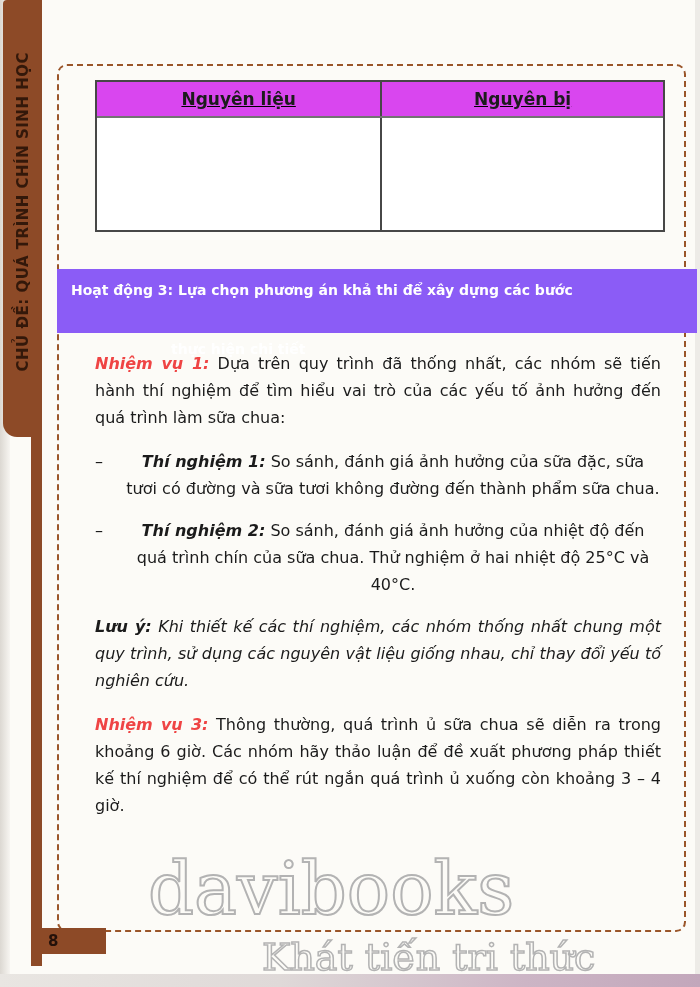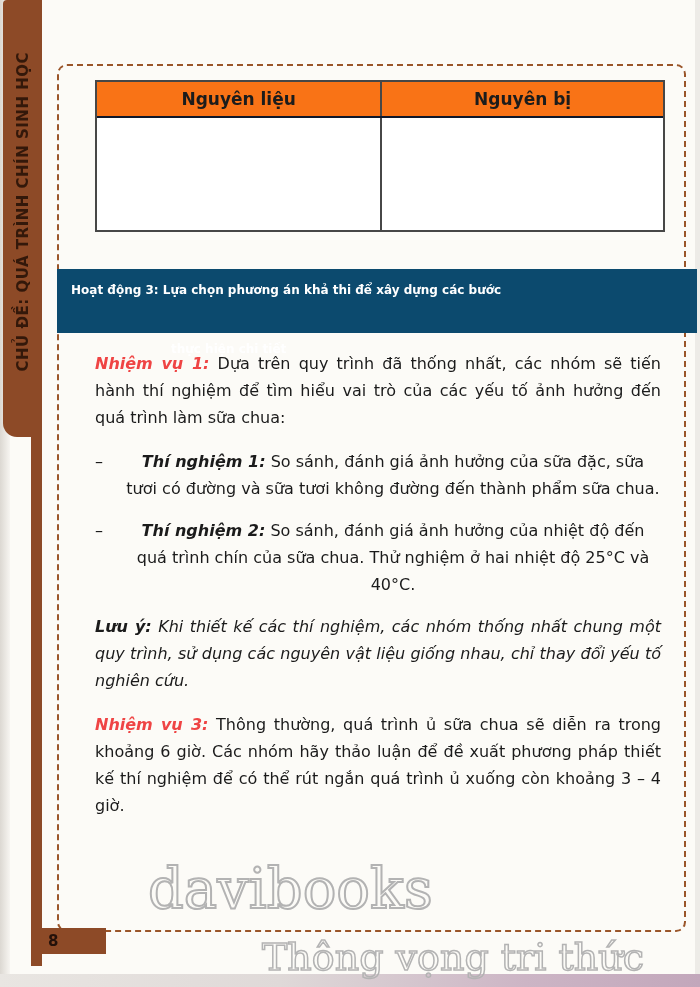--- a/index.html
+++ b/index.html
@@ -26,31 +26,31 @@
                    font-size:15px; font-weight:bold; letter-spacing:.5px; color:#33180a; }
 
   
   .dashed-box { position:absolute; left:57px; top:64px; width:625px; height:864px;
                 border:2px dashed #9a5529; border-radius:10px; }
 
   
   .mtable { position:absolute; left:95px; top:80px; width:570px; height:152px;
             border:2px solid #474747; box-sizing:border-box; background:#fff; }
   .mtable-row { display:flex; }
-  .mtable-head { height:34px; background:#f97316; border-bottom:2px solid #0f172a; }
+  .mtable-head { height:34px; background:#d946ef; border-bottom:2px solid #737373;text-decoration:underline; }
   .mtable-body { height:112px; }
   .mtable .cell { box-sizing:border-box; display:flex; align-items:center; justify-content:center;
                   font-size:17px; font-weight:600; color:#1c1c1c; }
   .mtable .c1 { width:50.4%; border-right:2px solid #474747; }
   .mtable .c2 { width:49.6%; }
 
   
   .banner { position:absolute; left:57px; top:269px; width:640px; height:64px;
-            background:#0c4a6e; color:#ffffff; box-sizing:border-box;
-            padding:11px 0 0 14px; font-weight:bold; font-size:12px; line-height:21px; z-index:3; }
+            background:#8b5cf6; color:#ffffff; box-sizing:border-box;
+            padding:11px 0 0 14px; font-weight:bold; font-size:14px; line-height:21px; z-index:3; }
   .banner-line2 { padding-left:100px;margin-top:38px; }
 
   
   .content { position:absolute; left:95px; top:350px; width:566px;
              font-size:16px; line-height:27px; color:#1b1b1b; z-index:2; }
   .para   { margin:0 0 17px 0; text-align:justify; }
   .label  { font-weight:bold; font-style:italic; }
   .accent { color:#ef4444; }
   .note-para { font-style:italic; }
   .bullet { display:flex; margin:0 0 15px 0; }
@@ -59,21 +59,21 @@
 
   
   .page-tab { position:absolute; left:38px; top:928px; width:68px; height:26px;
               background:#8d4a27; z-index:4; box-sizing:border-box;
               padding-left:10px; font-size:15px; font-weight:bold;
               line-height:26px; color:#24110a; }
 
   
   .wm { position:absolute; color:transparent; z-index:5; white-space:nowrap;
         font-family:"DejaVu Serif","Liberation Serif",serif; }
-  .wm-brand  { left:148px; top:846px; font-size:56px; line-height:86px;
+  .wm-brand  { left:148px; top:846px; font-size:72px; line-height:86px;
                -webkit-text-stroke:2px #b3b3b3; }
   .wm-slogan { left:262px; top:936px; font-size:38px; line-height:42px;
                -webkit-text-stroke:1.5px #b3b3b3; }
 </style>
 </head>
 <body>
 
 <div class="page">
 
   <div class="left-edge"></div>
@@ -117,19 +117,19 @@
     </div>
 
     <p class="para note-para"><span class="label">Lưu ý:</span> <span>Khi thiết kế các thí nghiệm, các nhóm thống nhất chung một quy trình, sử dụng các nguyên vật liệu giống nhau, chỉ thay đổi yếu tố nghiên cứu.</span></p>
 
 
     <p class="para"><span class="label accent">Nhiệm vụ 3:</span> <span>Thông thường, quá trình ủ sữa chua sẽ diễn ra trong khoảng 6 giờ. Các nhóm hãy thảo luận để đề xuất phương pháp thiết kế thí nghiệm để có thể rút ngắn quá trình ủ xuống còn khoảng 3 – 4 giờ.</span></p>
 
   </div>
 
   <div class="wm wm-brand">davibooks</div>
-  <div class="wm wm-slogan">Thông vọng tri thức</div>
+  <div class="wm wm-slogan">Khát tiến tri thức</div>
 
   <div class="page-tab"><span>8</span></div>
 
   <div class="bottom-edge"></div>
 
 </div>
 
 </body></html>

